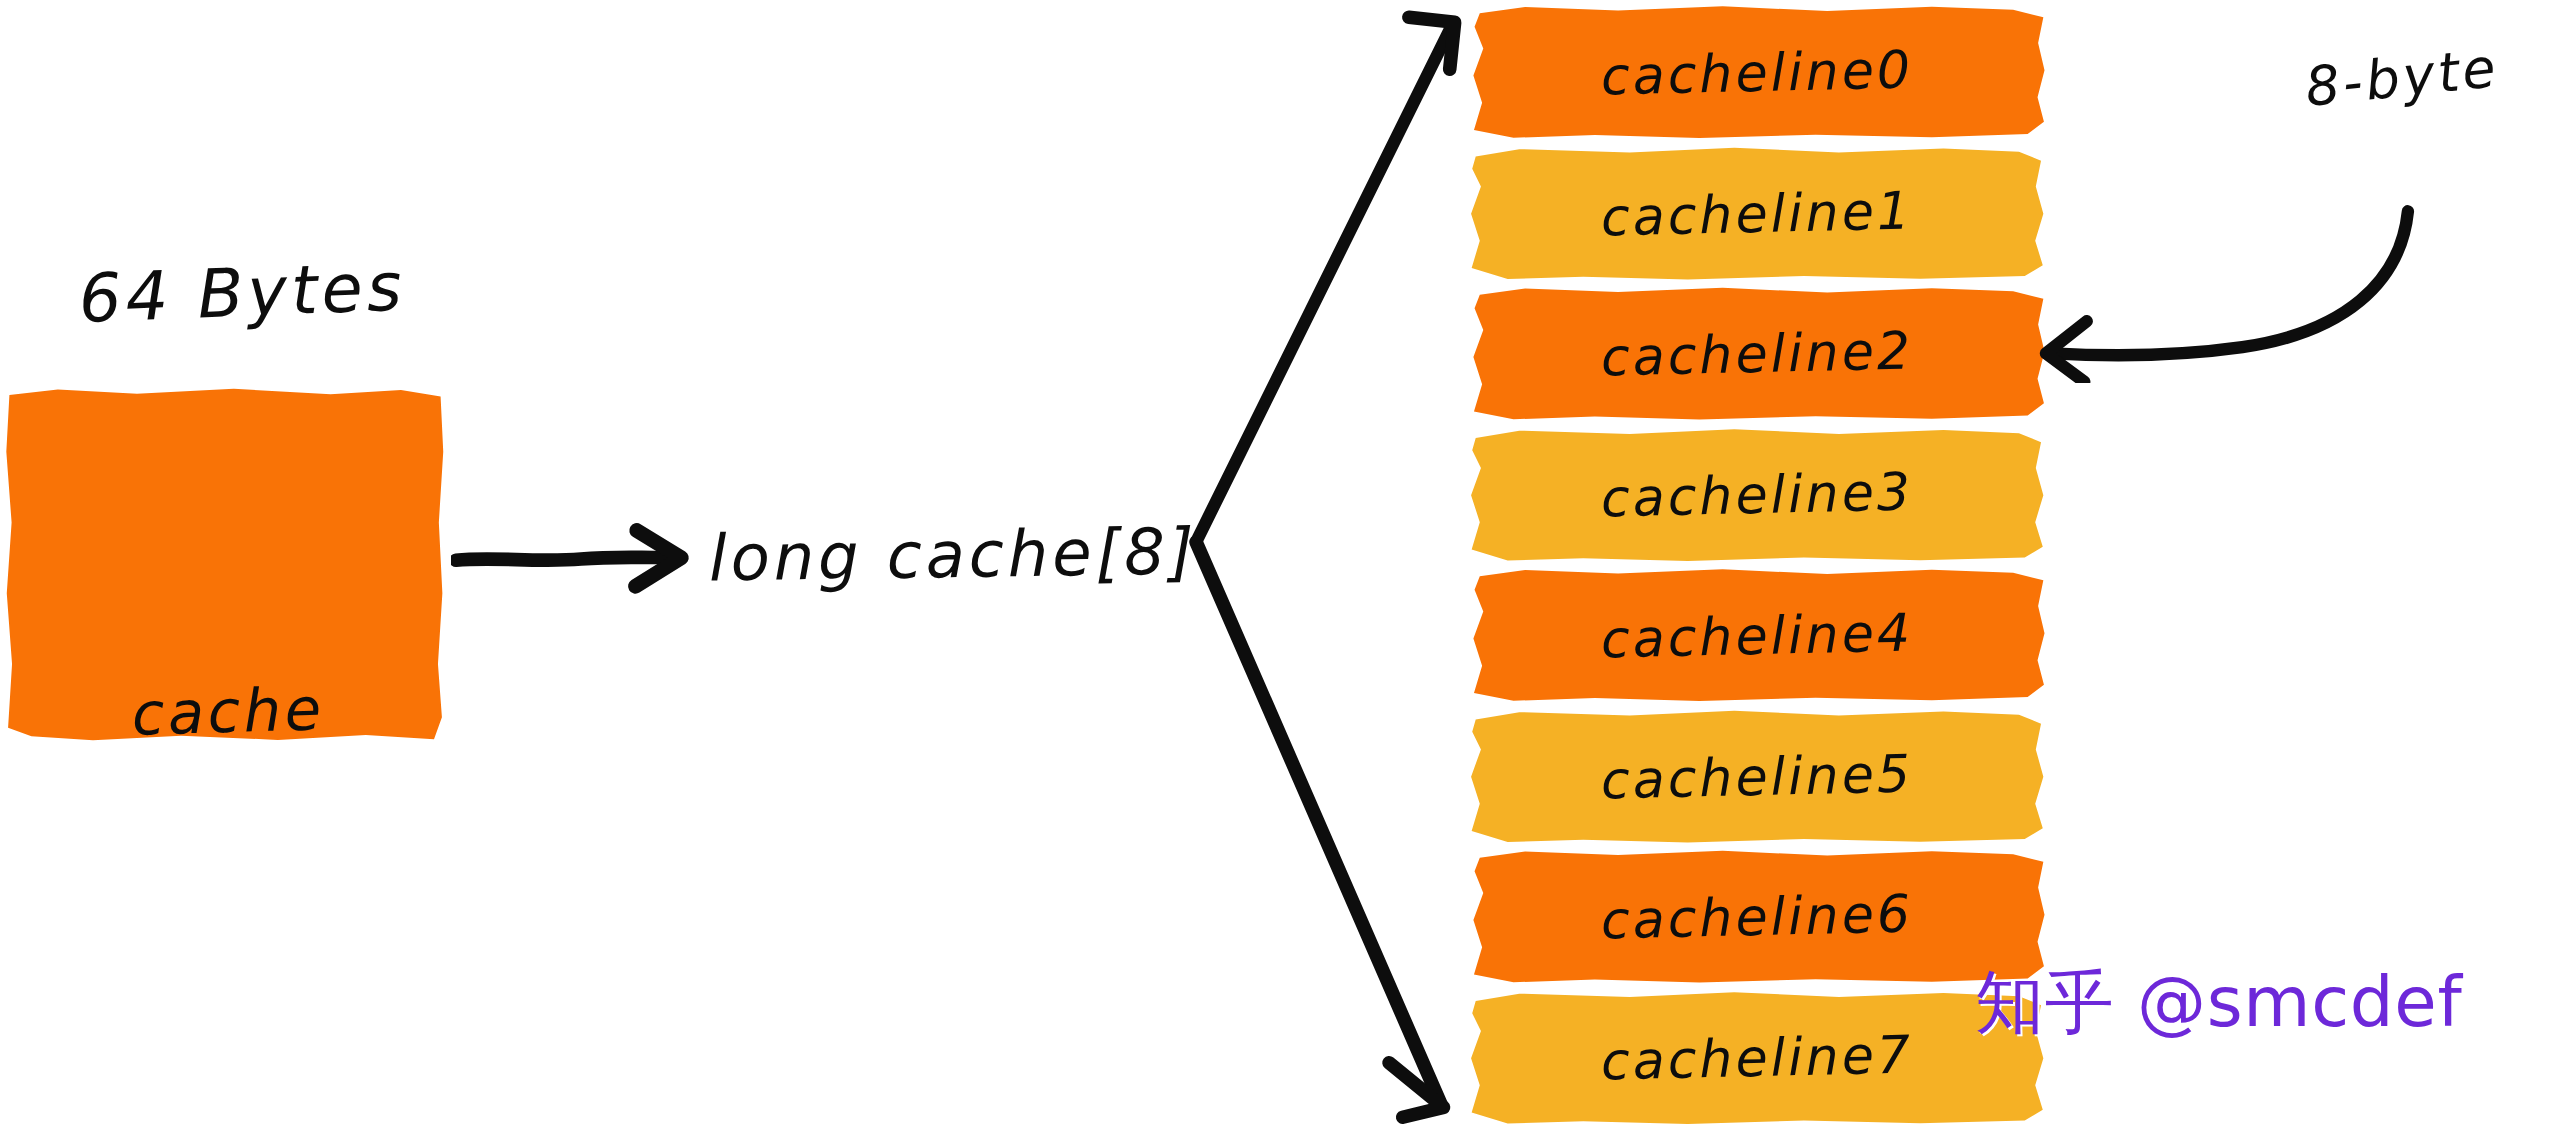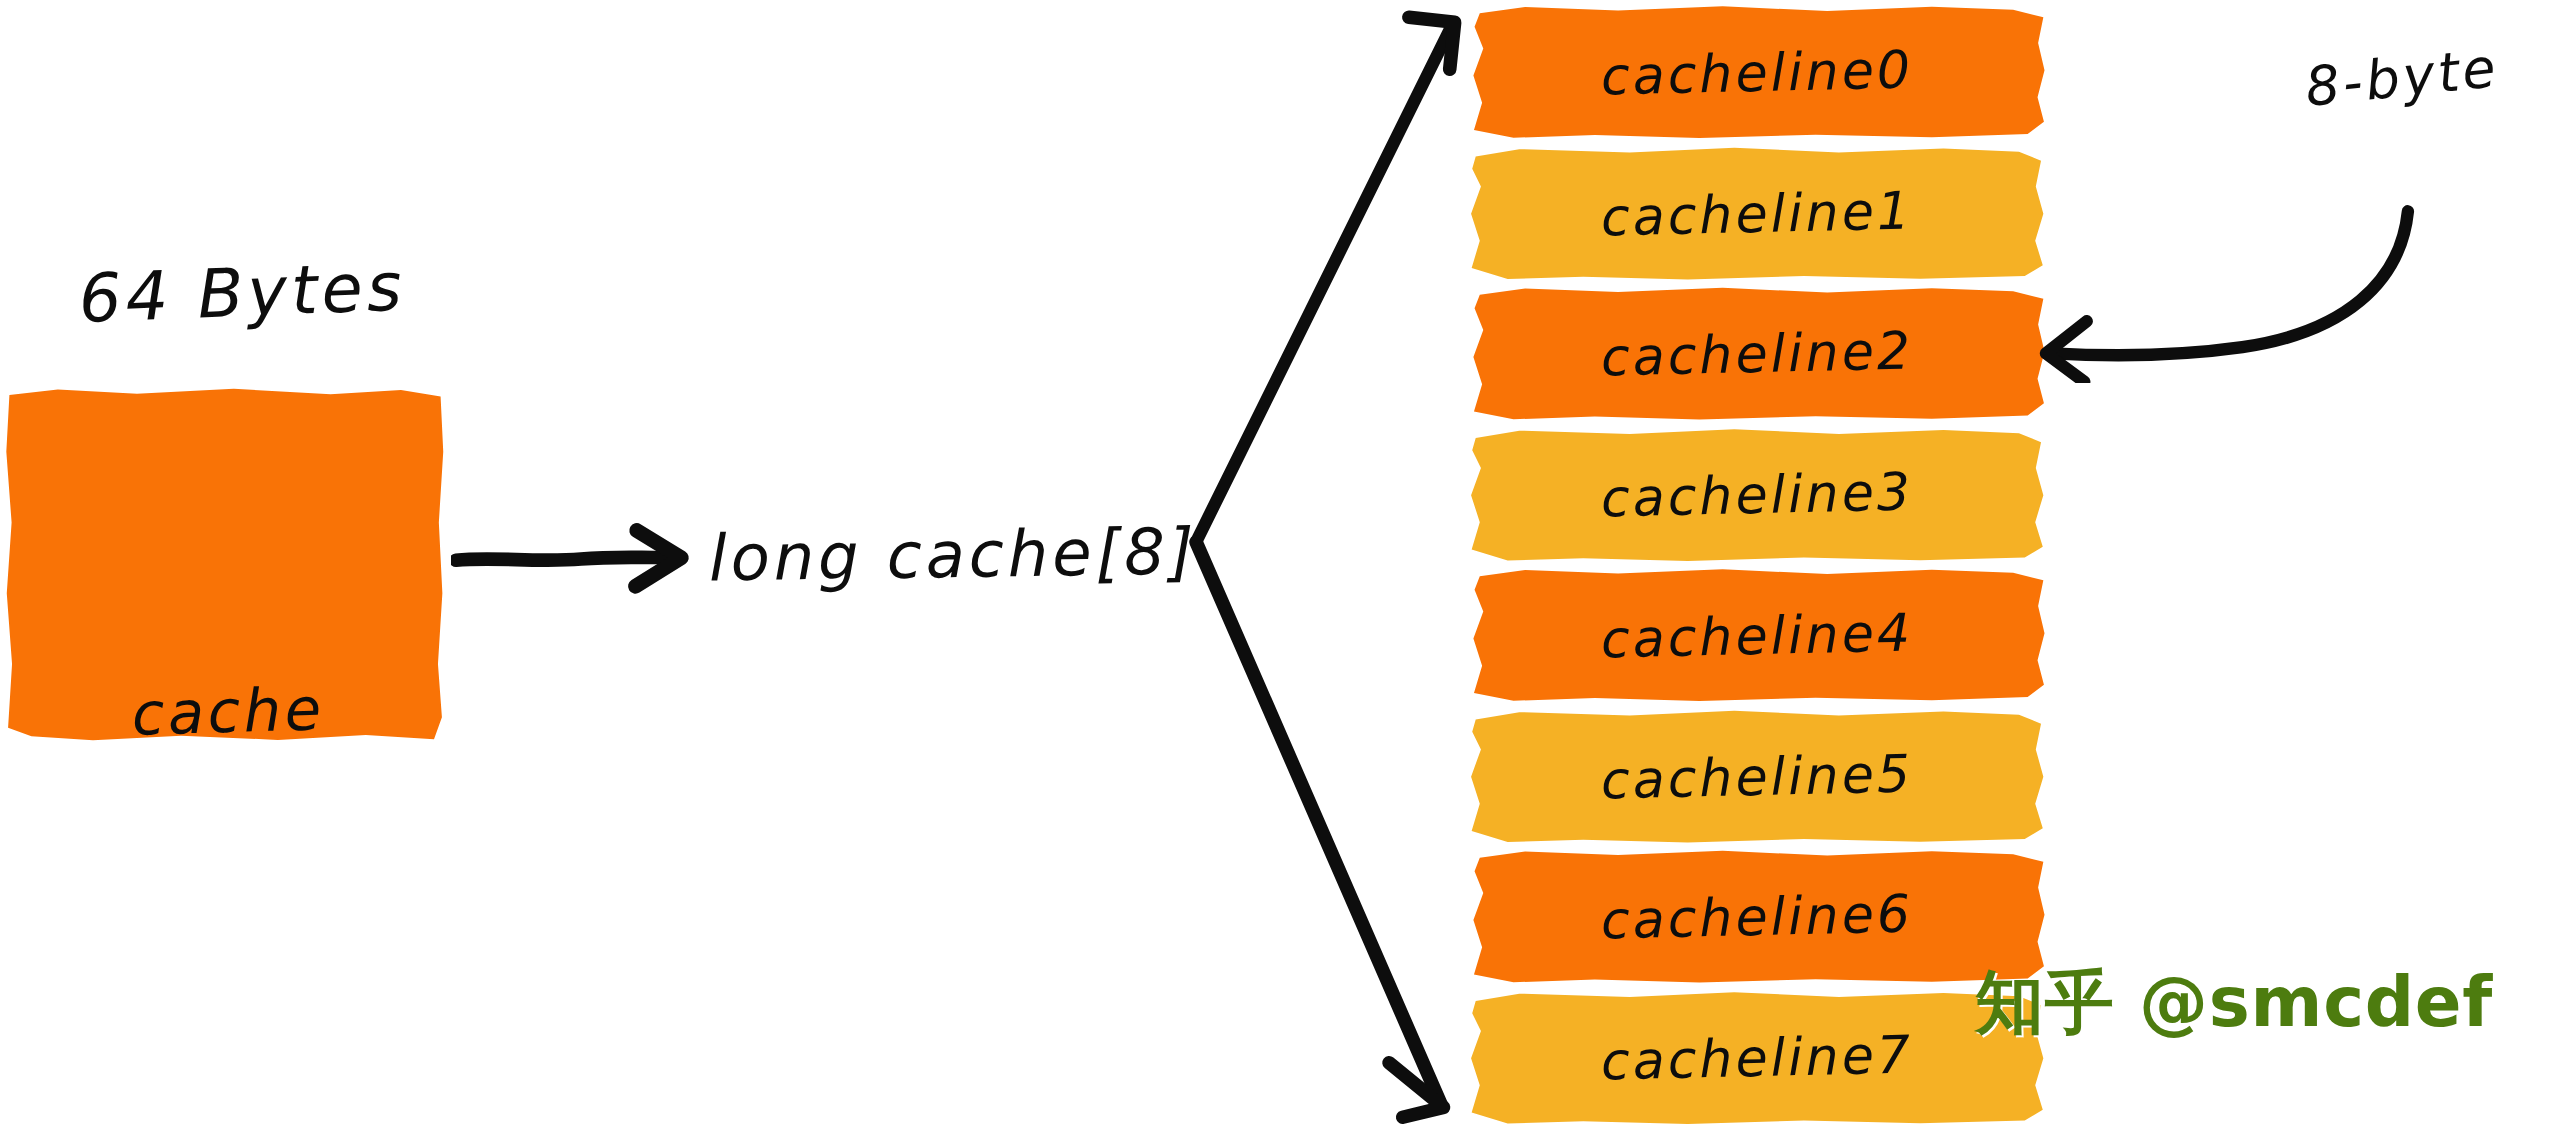--- a/index.html
+++ b/index.html
@@ -160,22 +160,22 @@
     width: 421px;
     height: 210px;
   }
 
   
   #watermark {
     position: absolute;
     left: 1975px;
     top: 957px;
     font-size: 69px;
-    font-weight: 700;
-    color: #4d7c0f;
+    font-weight: 400;
+    color: #6d28d9;
     white-space: nowrap;
     font-family: "DejaVu Sans", sans-serif;
     text-shadow: 1.9px 1.9px 0 #ffffff;
     letter-spacing: 0.01em;
   }
 </style>
 </head>
 <body>
 
 <div id="canvas">

